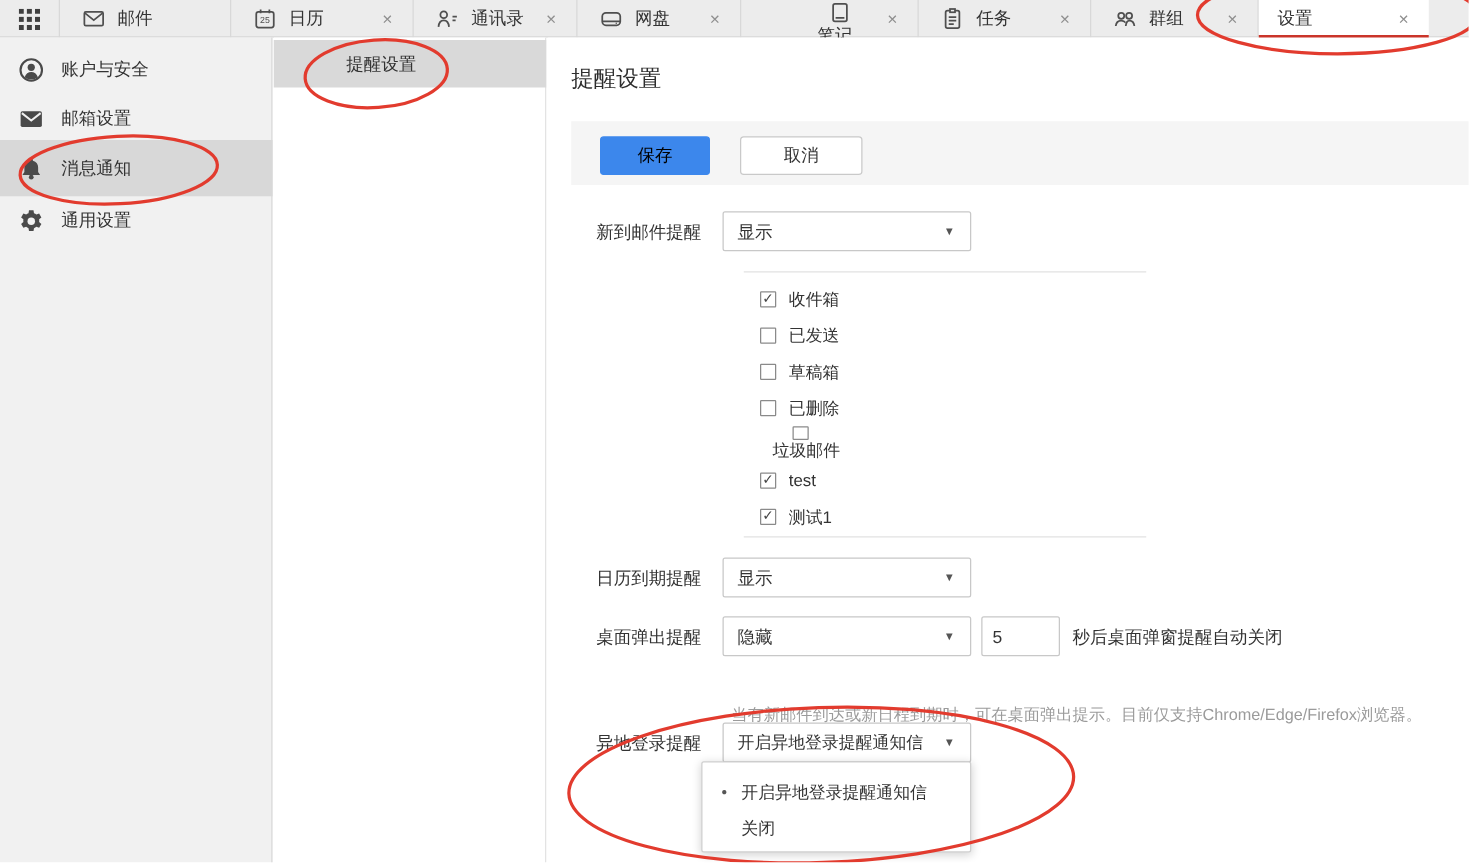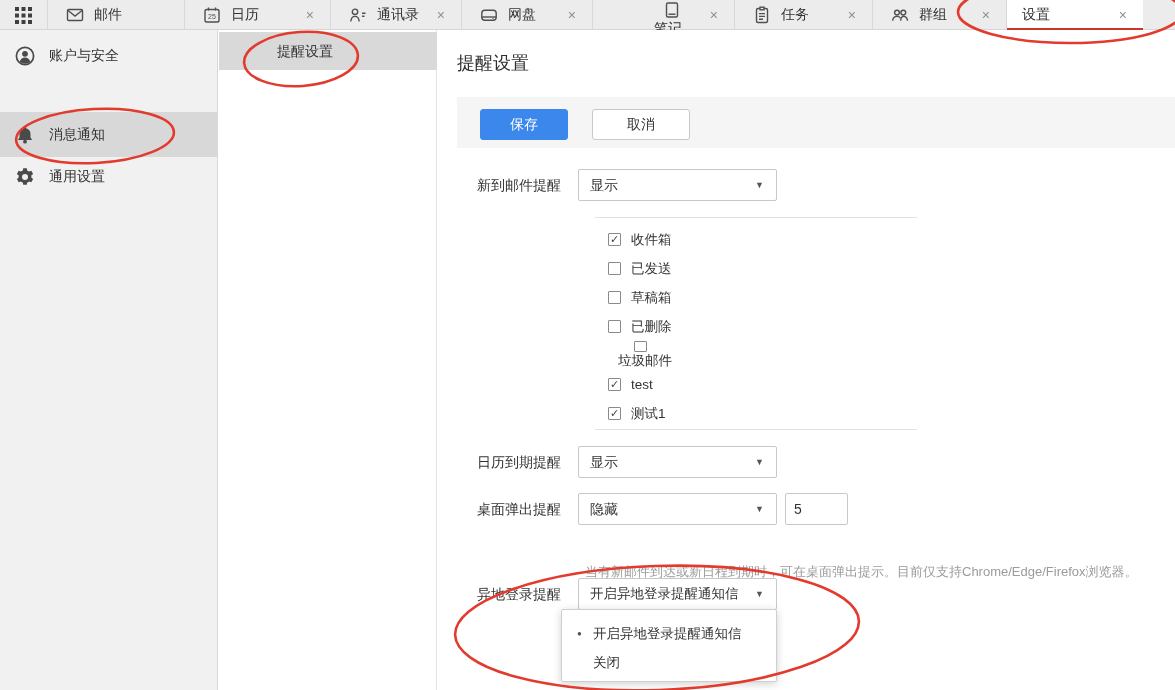--- a/index.html
+++ b/index.html
@@ -28,21 +28,21 @@
   
   .subnav { position:absolute; left:219px; top:30px; width:218px; height:660px; background:#fff; border-right:1px solid #e3e3e3; }
   .subnav-item { position:absolute; left:0; top:2px; width:218px; height:38px; line-height:38px; padding-left:58px; font-size:14px; color:#333; cursor:pointer; }
   .subnav-item.selected { background:#d9d9d9; }
 
   
   .main { position:absolute; left:438px; top:30px; width:737px; height:660px; background:#fff; }
   .page-title { position:absolute; left:19px; top:21px; font-size:18px; color:#2e2e2e; }
   .toolbar { position:absolute; left:19px; right:0; top:67px; height:51px; background:#f5f5f5; }
   .btn { position:absolute; top:12px; height:31px; border-radius:3px; font-size:14px; text-align:center; line-height:29px; cursor:pointer; }
-  .btn-save { left:23px; width:88px; background:#3c87ec; border:1px solid #3c87ec; color:#ffffff; }
+  .btn-save { left:23px; width:88px; background:#3c87ec; border:1px solid #3c87ec; color:#000000; }
   .btn-cancel { left:135px; width:98px; background:#fff; border:1px solid #c9c9c9; color:#333; }
 
   .flabel { position:absolute; left:39px; font-size:14px; color:#333; line-height:32px; white-space:nowrap; }
   .dropdown { position:absolute; left:140px; width:199px; height:32px; background:#fff; border:1px solid #c8c8c8; border-radius:2px; font-size:14px; color:#333; line-height:30px; padding-left:11px; cursor:pointer; }
   .dropdown .caret { position:absolute; right:12px; top:0; line-height:30px; font-size:9px; color:#555; }
   .divider { position:absolute; left:157px; width:322px; height:1px; background:#e2e2e2; }
 
   .cbrow { position:absolute; left:170px; height:29px; display:flex; align-items:center; cursor:pointer; }
   .cbox { width:13px; height:13px; border:1px solid #8a8a8a; border-radius:1px; background:#fff; font-size:11px; line-height:11px; color:#444; text-align:center; overflow:hidden; }
   .cbrow .cblabel { margin-left:10px; font-size:13.5px; color:#333; }
@@ -173,20 +173,29 @@
     <div class="side-item" style="top:6px;">
       <span class="sicon">
         <svg width="22" height="22" viewBox="0 0 22 22">
             <circle cx="11" cy="11" r="8.6" fill="none" stroke="#4a4a4a" stroke-width="1.7"></circle>
             <circle cx="11" cy="8.8" r="2.9" fill="#4a4a4a"></circle>
             <path d="M5.7 16.8c.9-3 2.9-4.3 5.3-4.3s4.4 1.3 5.3 4.3a8.6 8.6 0 0 1-10.6 0z" fill="#4a4a4a"></path>
           </svg>
       </span>
       <span class="slabel">账户与安全</span>
     </div>
+    <div class="side-item" style="top:45px;">
+      <span class="sicon">
+        <svg width="22" height="22" viewBox="0 0 22 22">
+            <rect x="2.5" y="5" width="17" height="12.5" rx="1.4" fill="#4a4a4a"></rect>
+            <path d="M3.5 6.5L11 12.4l7.5-5.9" fill="none" stroke="#f1f1f1" stroke-width="1.6"></path>
+          </svg>
+      </span>
+      <span class="slabel">邮箱设置</span>
+    </div>
     <div class="side-item selected" style="top:82px;height:45px;">
       <span class="sicon">
         <svg width="22" height="22" viewBox="0 0 22 22">
             <path d="M11 2.6a1.3 1.3 0 0 1 1.3 1.3v.6a5.6 5.6 0 0 1 4.2 5.5v3.6l1.6 2.3H3.9l1.6-2.3V10a5.6 5.6 0 0 1 4.2-5.5v-.6A1.3 1.3 0 0 1 11 2.6z" fill="#4a4a4a"></path>
             <circle cx="11" cy="17.7" r="1.9" fill="#4a4a4a"></circle>
           </svg>
       </span>
       <span class="slabel">消息通知</span>
     </div>
     <div class="side-item" style="top:127px;">
@@ -256,20 +265,21 @@
       <span>显示</span>
       <span class="caret">▼</span>
     </div>
 
     <div class="flabel" style="top:463px;">桌面弹出提醒</div>
     <div class="dropdown" style="top:463px;">
       <span>隐藏</span>
       <span class="caret">▼</span>
     </div>
     <input class="sec-input" type="text" value="5" style="">
+    <div class="suffix">秒后桌面弹窗提醒自动关闭</div>
     <div class="hint">当有新邮件到达或新日程到期时，可在桌面弹出提示。目前仅支持Chrome/Edge/Firefox浏览器。</div>
 
     <div class="flabel" style="top:548px;">异地登录提醒</div>
     <div class="dropdown" style="top:548px;font-size:13.5px;">
       <span>开启异地登录提醒通知信</span>
       <span class="caret">▼</span>
     </div>
 
     <div class="menu">
       <div class="menu-option">

